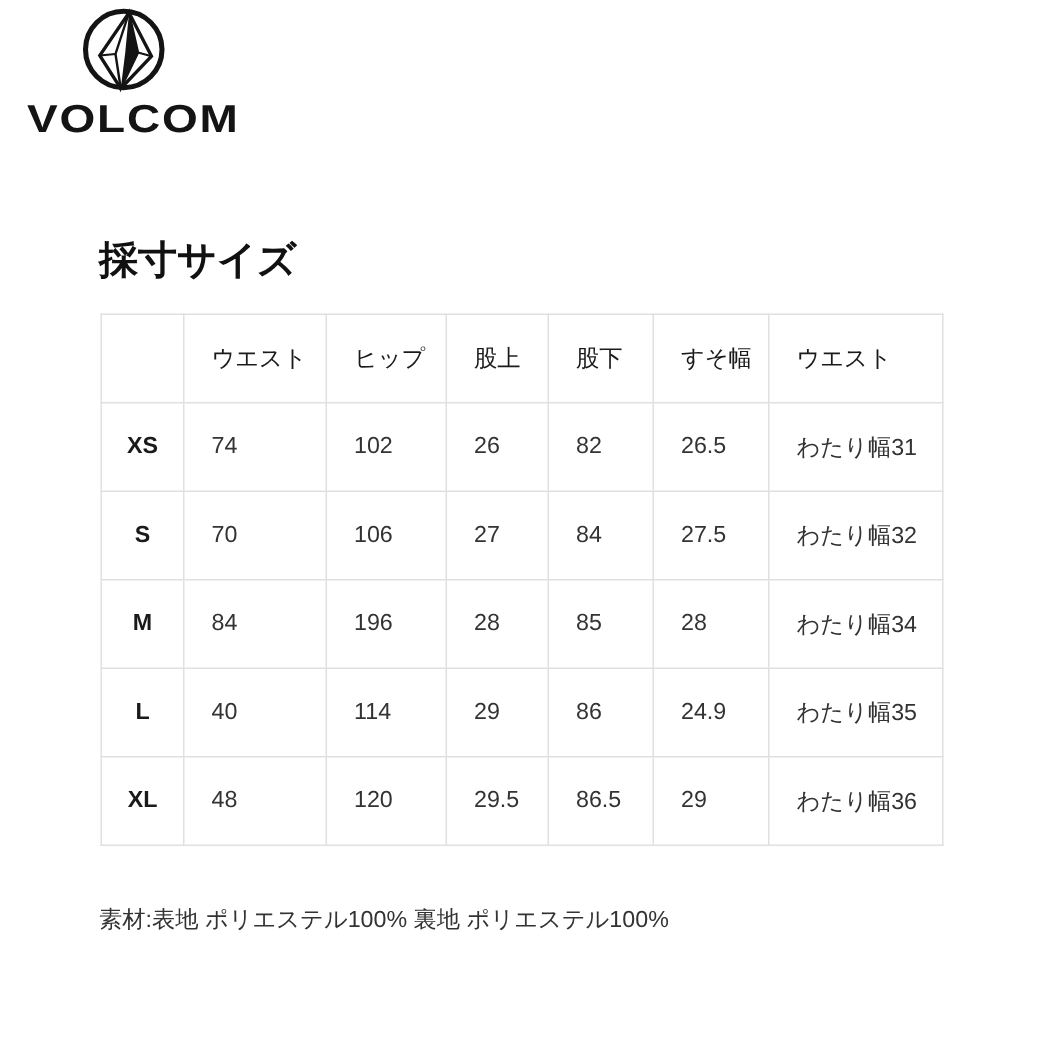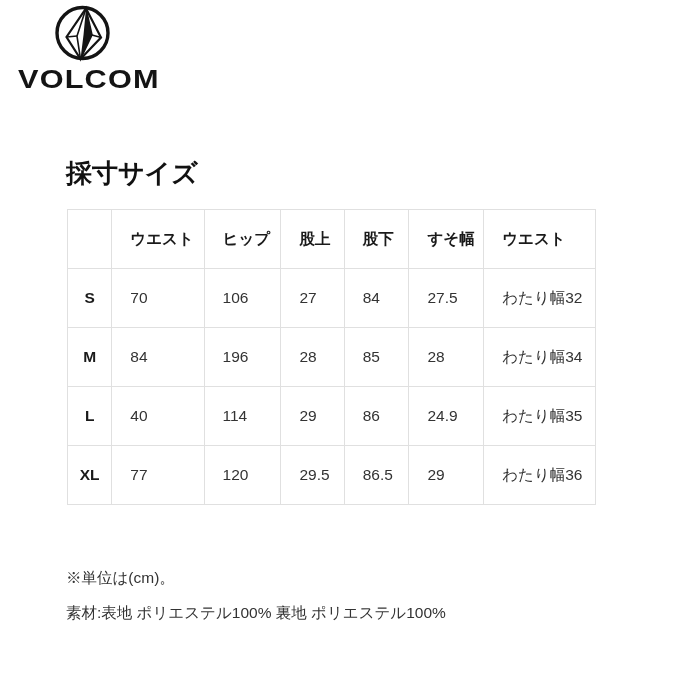--- a/index.html
+++ b/index.html
@@ -3,21 +3,21 @@
 <meta charset="utf-8">
 <style>
   html, body {
     margin: 0;
     padding: 0;
     background: #ffffff;
     font-family: "Liberation Sans", sans-serif;
   }
   .page {
     position: relative;
-    width: 596px;
+    width: 700px;
     height: 700px;
     background: #ffffff;
     overflow: hidden;
   }
   .logo-mark {
     position: absolute;
     left: 54px;
     top: 4px;
     width: 58px;
     height: 60px;
@@ -55,21 +55,21 @@
     border: 1px solid #e0e0e0;
     height: 58px;
     font-size: 15.5px;
     padding: 0 4px 0 18px;
     text-align: left;
     vertical-align: middle;
     white-space: nowrap;
     overflow: hidden;
   }
   table.size-table thead th {
-    font-weight: bold;
+    font-weight: normal;
     color: #1a1a1a;
   }
   table.size-table tbody th {
     text-align: center;
     padding: 0;
     font-weight: bold;
     color: #1a1a1a;
   }
   table.size-table tbody td {
     color: #333333;
@@ -124,20 +124,29 @@
           <th>ウエスト</th>
           <th>ヒップ</th>
           <th>股上</th>
           <th>股下</th>
           <th>すそ幅</th>
           <th>ウエスト</th>
         </tr>
     </thead>
     <tbody>
         <tr>
+          <th>XS</th>
+          <td>74</td>
+          <td>102</td>
+          <td>26</td>
+          <td>82</td>
+          <td>26.5</td>
+          <td>わたり幅31</td>
+        </tr>
+        <tr>
           <th>S</th>
           <td>70</td>
           <td>106</td>
           <td>27</td>
           <td>84</td>
           <td>27.5</td>
           <td>わたり幅32</td>
         </tr>
         <tr>
           <th>M</th>
@@ -152,26 +161,25 @@
           <th>L</th>
           <td>40</td>
           <td>114</td>
           <td>29</td>
           <td>86</td>
           <td>24.9</td>
           <td>わたり幅35</td>
         </tr>
         <tr>
           <th>XL</th>
-          <td>77</td>
+          <td>48</td>
           <td>120</td>
           <td>29.5</td>
           <td>86.5</td>
           <td>29</td>
           <td>わたり幅36</td>
         </tr>
       </tbody>
   </table>
 
-  <div class="note note-unit">※単位は(cm)。</div>
   <div class="note note-material">素材:表地 ポリエステル100% 裏地 ポリエステル100%</div>
 
 </div>
 
 </body></html>

